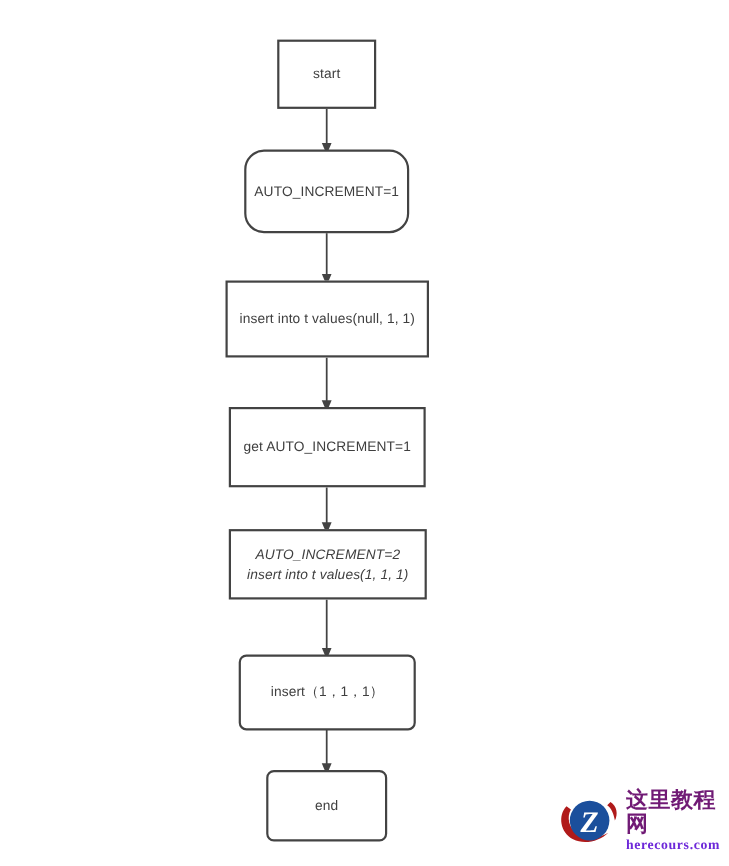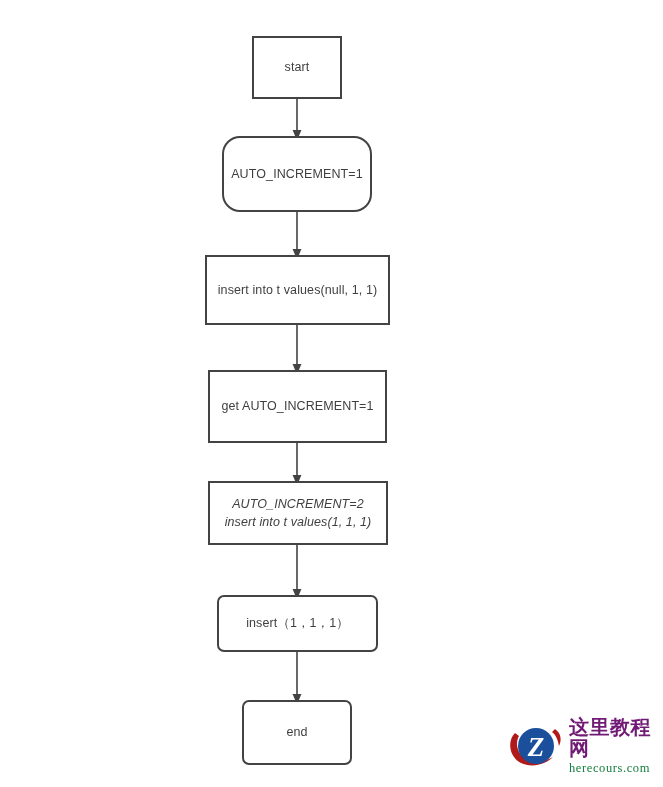--- a/index.html
+++ b/index.html
@@ -68,23 +68,23 @@
   .wm-cn {
     font-family: "DejaVu Sans", sans-serif;
     font-weight: bold;
     font-size: 20px;
     color: #701a75;
     letter-spacing: 0.5px;
     line-height: 1.05;
   }
   .wm-en {
     font-family: "Liberation Serif", serif;
-    font-weight: normal;
+    font-weight: bold;
     font-size: 12.5px;
-    color: #15803d;
+    color: #6d28d9;
     letter-spacing: 0.6px;
     line-height: 1.2;
     margin-top: 2px;
   }
 </style>
 </head>
 <body>
 
 <div id="canvas">
 
@@ -108,21 +108,21 @@
 
   <div class="node" style="left: 222px; top: 136px; width: 150px; height: 76px; border-radius: 18px;">AUTO_INCREMENT=1</div>
 
   <div class="node" style="left: 205px; top: 255px; width: 185px; height: 70px;">insert into t values(null, 1, 1)</div>
 
   <div class="node" style="left: 208px; top: 370px; width: 179px; height: 73px;">get AUTO_INCREMENT=1</div>
 
   <div class="node" style="left: 208px; top: 481px; width: 180px; height: 64px; font-style: italic;">AUTO_INCREMENT=2
 insert into t values(1, 1, 1)</div>
 
-  <div class="node rounded" style="left: 217px; top: 595px; width: 161px; height: 57px;">insert（1，1，1）</div>
+  <div class="node rounded" style="left: 217px; top: 595px; width: 161px; height: 69px;">insert（1，1，1）</div>
 
   <div class="node rounded" style="left: 242px; top: 700px; width: 110px; height: 65px;">end</div>
 
   <div id="watermark">
     <div id="watermark-mark">
       <svg viewBox="0 0 62 62" width="62" height="62" xmlns="http://www.w3.org/2000/svg">
         <path d="M10,18 C2,26 4,42 16,48 C26,53 40,50 48,42 C40,47 28,48 20,43 C12,38 10,28 14,21 Z" fill="#b01a1a"></path>
         <path d="M50,14 C56,18 57,25 54,31 C53,25 51,20 47,17 Z" fill="#b01a1a"></path>
         <circle cx="31" cy="31" r="18" fill="#1b4f9c"></circle>
         <text x="31" y="41" text-anchor="middle" font-family="Liberation Serif, serif" font-size="27" font-weight="bold" font-style="italic" fill="#ffffff">Z</text>

